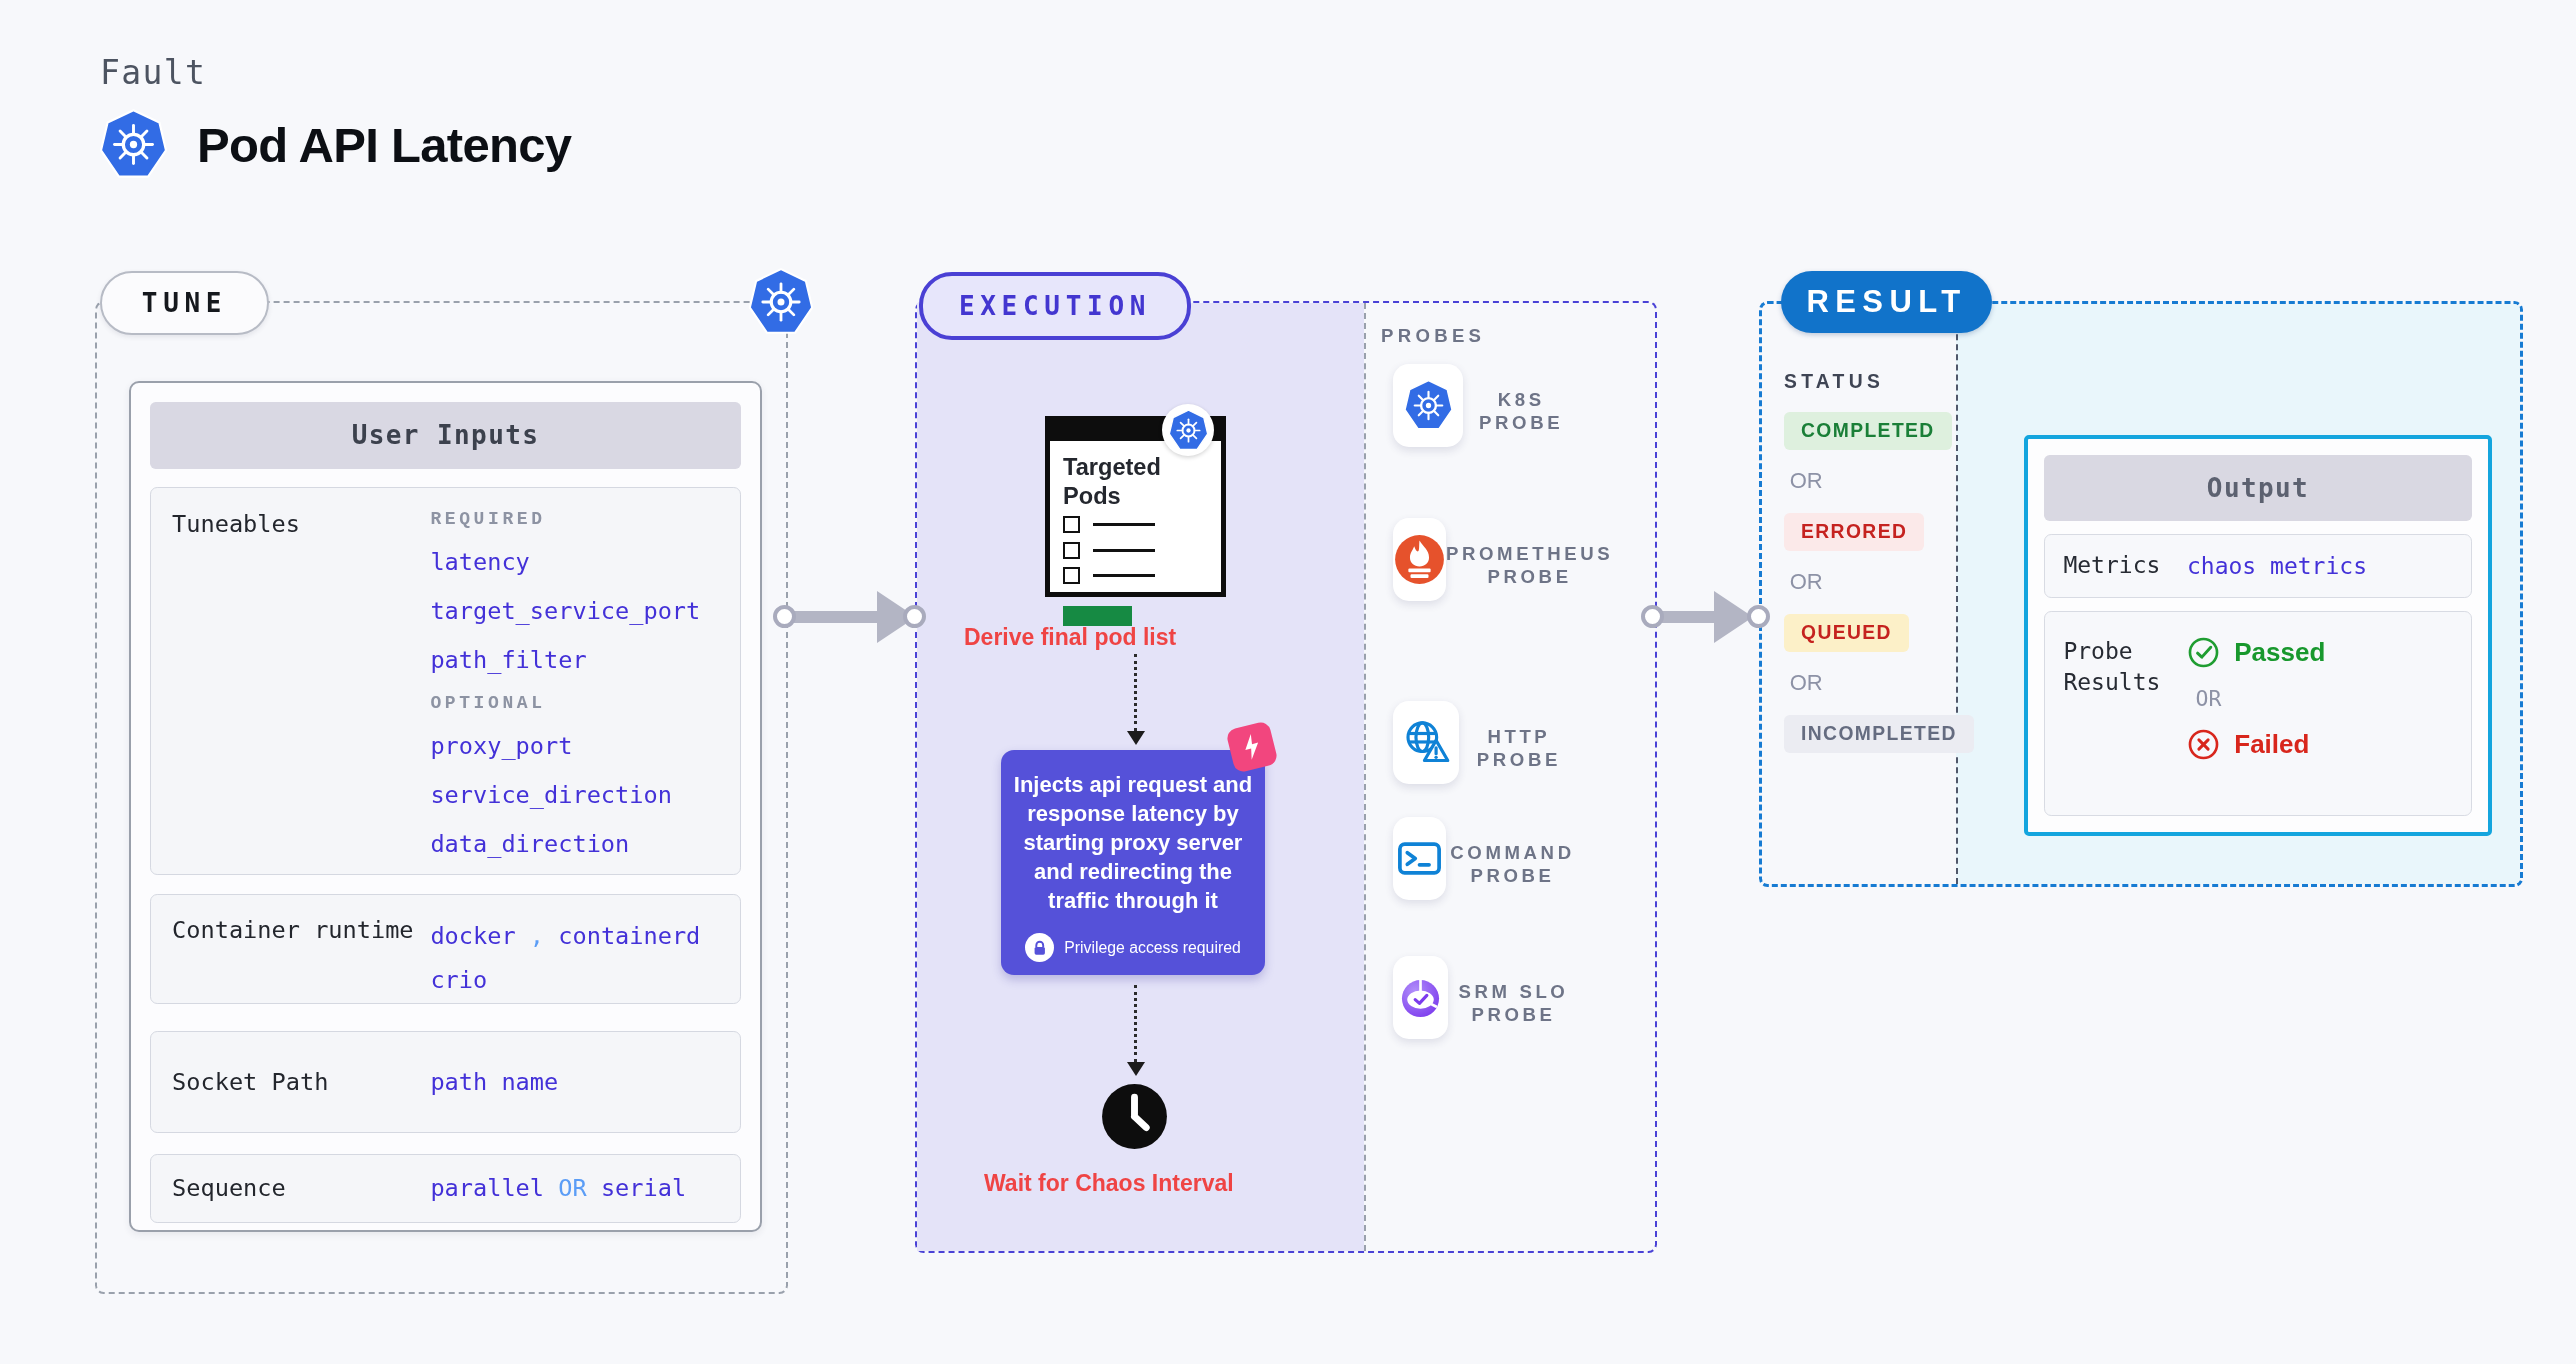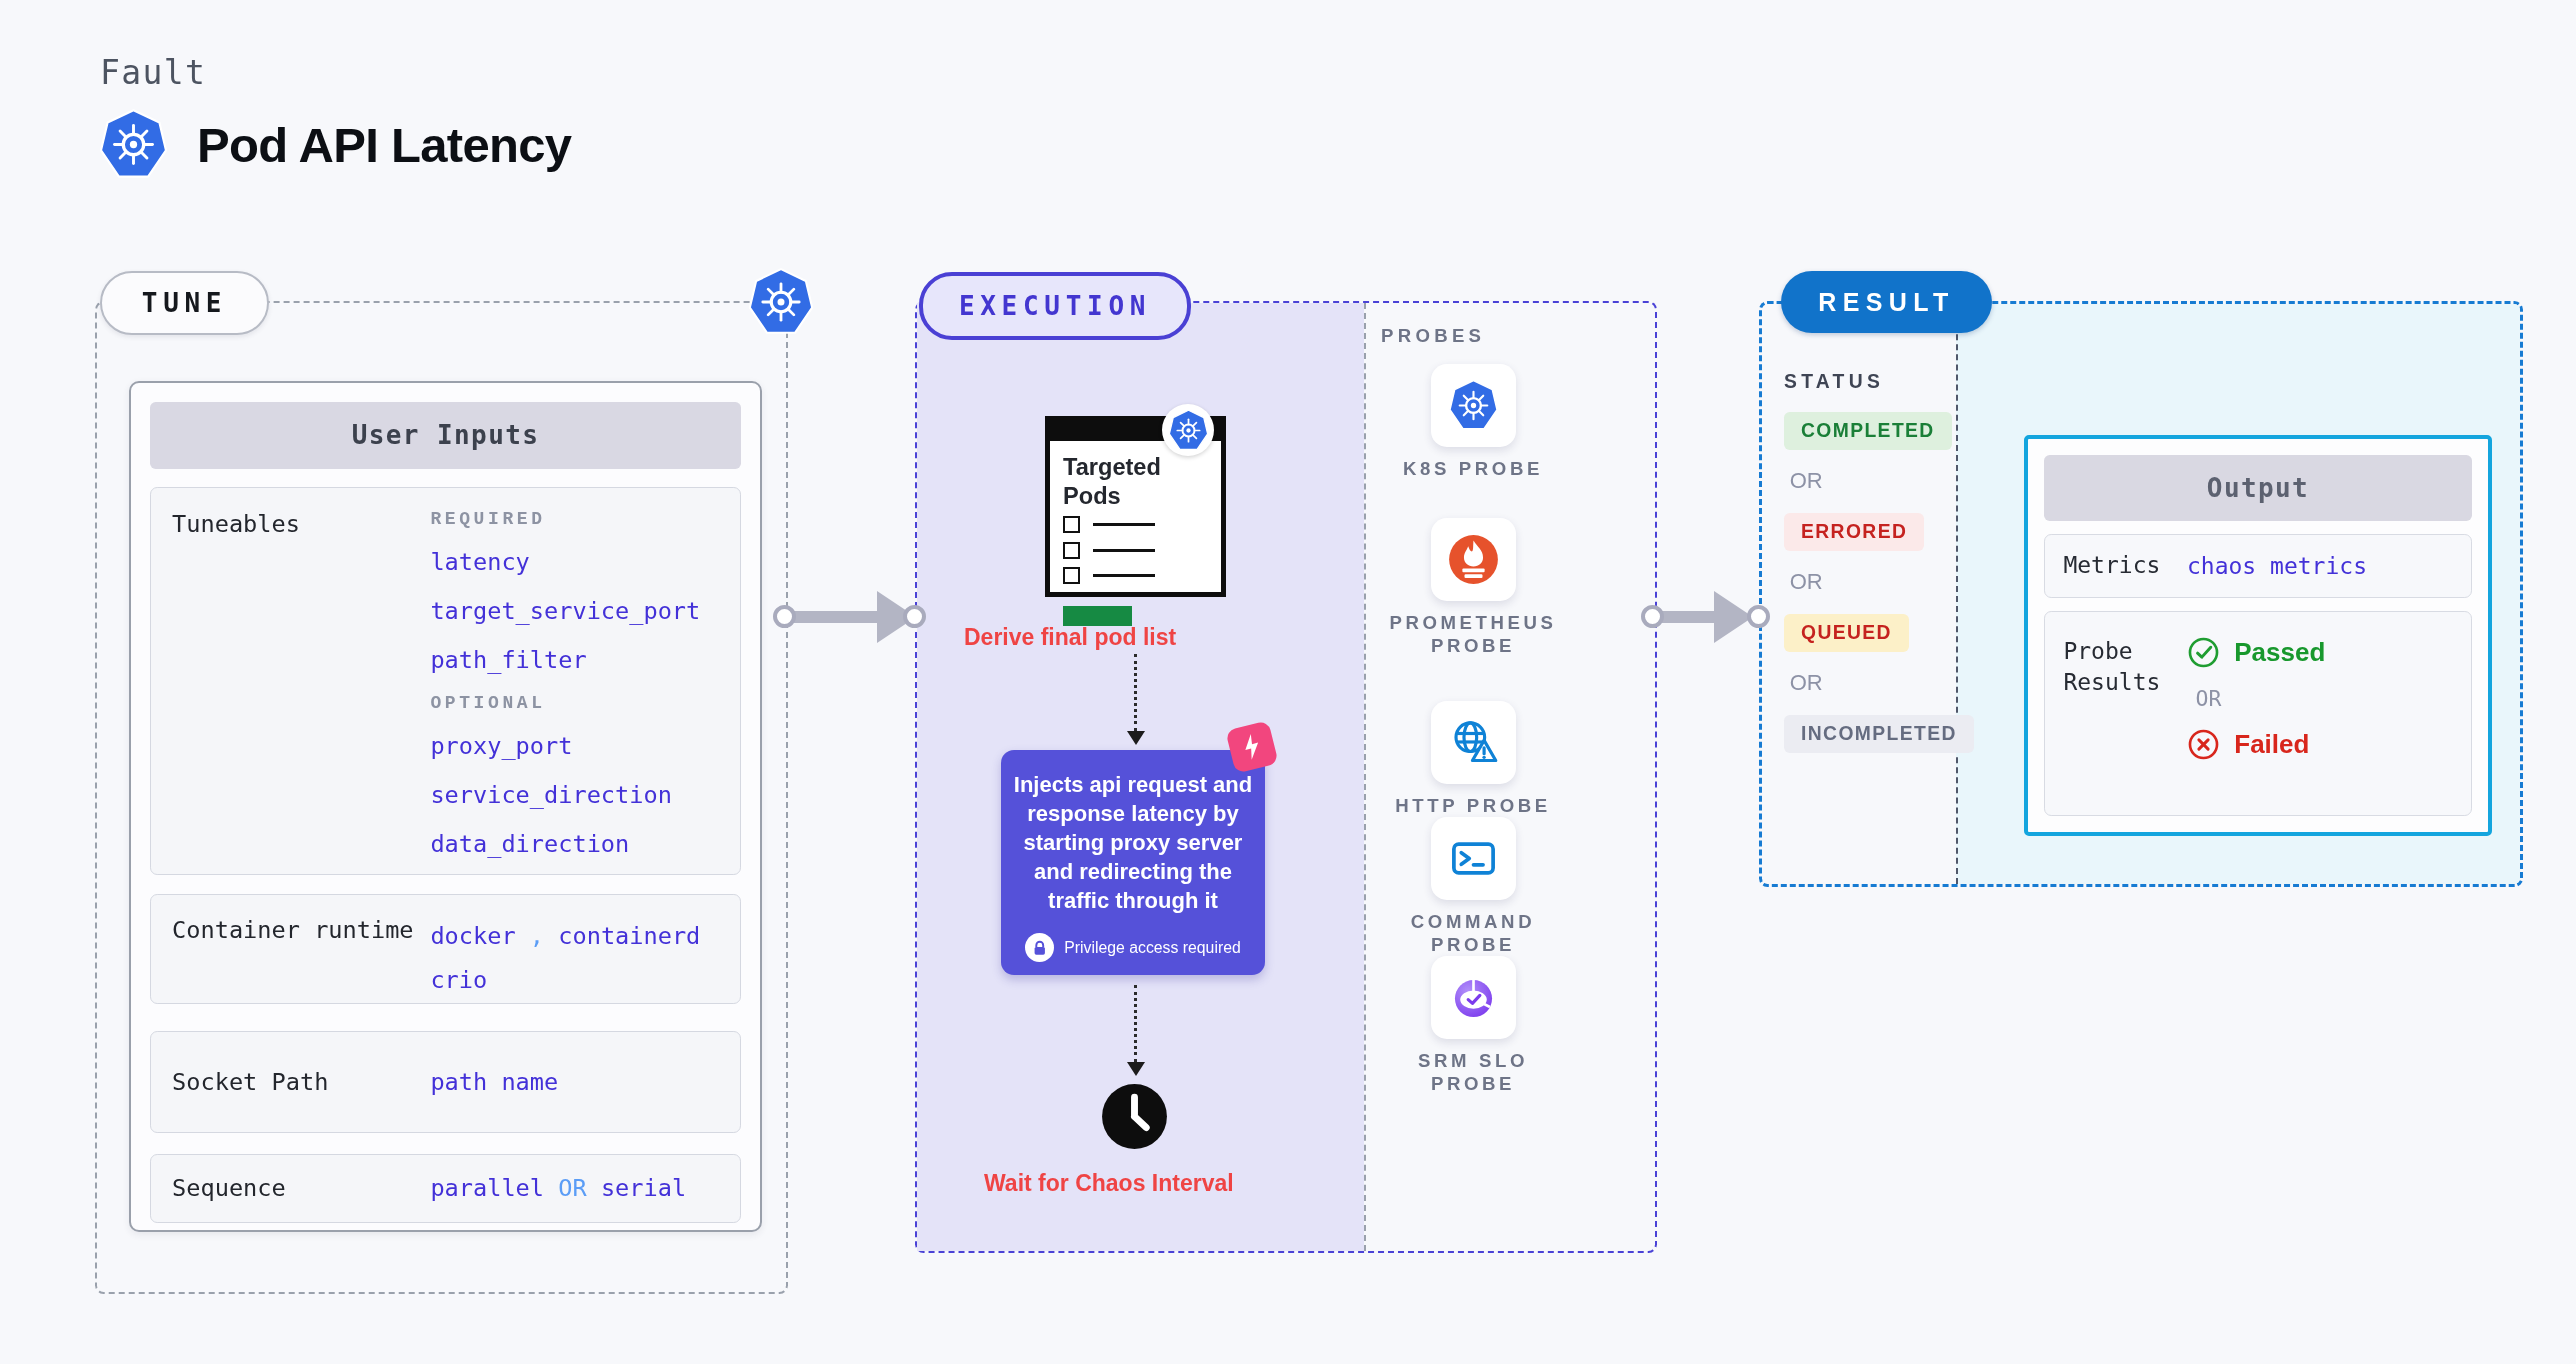--- a/index.html
+++ b/index.html
@@ -72,31 +72,31 @@
   .priv-circle{width:29px;height:29px;border-radius:50%;background:#fff;display:flex;align-items:center;justify-content:center;}
   .priv-text{font-family:"Liberation Sans",sans-serif;font-size:15.8px;color:#fff;}
   .pink-badge{position:absolute;left:313px;top:422px;width:44px;height:44px;background:#f2467e;border-radius:10px;
               transform:rotate(-14deg);display:flex;align-items:center;justify-content:center;z-index:3;}
   .clock-wrap{position:absolute;left:183px;top:779px;width:69px;height:69px;}
   .wait{left:67px;top:865px;width:301px;font-size:23px;line-height:30px;}
 
   
   .probes-label{position:absolute;left:464px;top:21.5px;font-family:"Liberation Sans",sans-serif;font-weight:bold;
                 font-size:18.6px;letter-spacing:4.3px;color:#6e7487;}
-  .probe-group{position:absolute;left:463px;width:186px;display:flex;flex-direction:column;align-items:center;justify-content:space-between;}
+  .probe-group{position:absolute;left:476px;width:186px;display:flex;flex-direction:row;align-items:center;justify-content:space-between;}
   .probe-card{width:85px;height:83px;background:#fff;border-radius:15.8px;box-shadow:0 3.6px 8.6px rgba(40,40,90,.12);
               display:flex;align-items:center;justify-content:center;}
   .probe-name{margin-top:10px;text-align:center;font-family:"Liberation Sans",sans-serif;font-weight:bold;
               font-size:18.6px;line-height:23px;letter-spacing:3.6px;color:#6e7487;}
 
   
   .result-rect{left:1759px;top:301px;width:764px;height:586px;border:3.6px dashed #177bd2;border-radius:8.6px;box-sizing:border-box;}
   .result-cyan{position:absolute;left:194px;top:0;right:0;bottom:0;background:#e9f6fb;border-left:2.1px dashed #50576a;border-radius:0 5.7px 5.7px 0;}
   .result-pill{left:1781px;top:271px;width:211px;height:62px;background:#1173ca;font-family:"Liberation Sans",sans-serif;
-               font-weight:bold;font-size:25px;letter-spacing:6.4px;color:#fff;box-shadow:0 2.1px 5.7px rgba(20,60,120,.25);}
+               font-weight:bold;font-size:31px;letter-spacing:6.4px;color:#fff;box-shadow:0 2.1px 5.7px rgba(20,60,120,.25);}
   .status-label{left:1784px;top:371px;font-family:"Liberation Sans",sans-serif;font-weight:bold;font-size:19.3px;letter-spacing:4.3px;color:#3f4554;}
   .status-col{left:1784px;top:412px;display:flex;flex-direction:column;align-items:flex-start;gap:18.6px;}
   .badge{font-family:"Liberation Sans",sans-serif;font-weight:bold;font-size:19.3px;letter-spacing:1.4px;
          padding:7.9px 17px;border-radius:5.7px;}
   .or-sep{font-family:"Liberation Sans",sans-serif;font-size:22px;color:#8d92a6;margin-left:5.7px;}
 
   .output-card{left:2024px;top:401px;width:468px;height:401px;background:#fdfdfe;border:4.3px solid #14a5de;border-radius:5px;
                box-sizing:border-box;padding:15.8px;display:flex;flex-direction:column;gap:13px;margin-top:34px;}
   .output-header{height:66px;background:#d9d8e2;border-radius:5.7px;flex:0 0 auto;
                  display:flex;align-items:center;justify-content:center;font-weight:bold;font-size:26px;color:#5c6170;letter-spacing:1.4px;}

